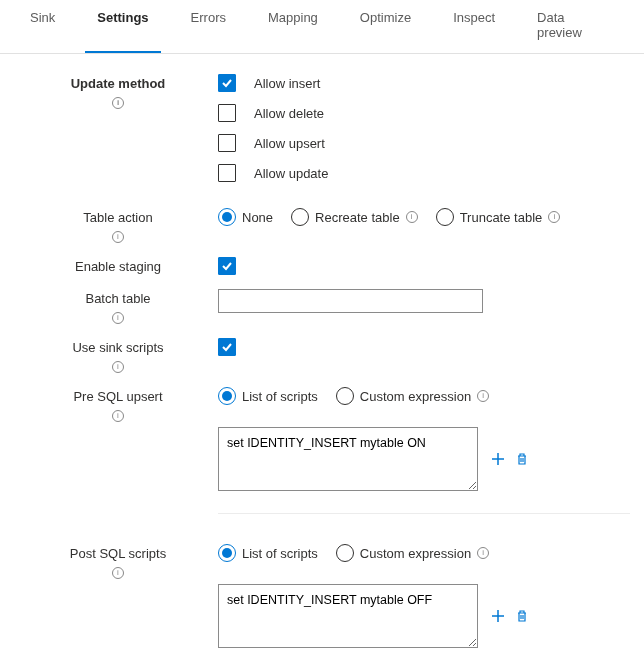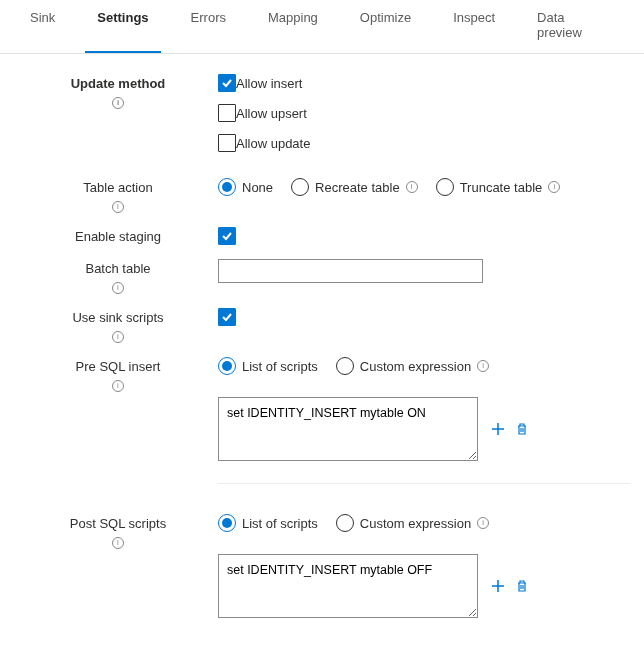--- a/index.html
+++ b/index.html
@@ -62,21 +62,21 @@
       line-height: 10px;
       justify-content: center;
       align-items: center;
       color: #888;
       cursor: default;
     }
 
     .cbx-row {
       display: flex;
       align-items: center;
-      gap: 0;
+      gap: 18px;
       margin-bottom: 12px;
     }
     .cbx {
       width: 18px;
       height: 18px;
       border: 1px solid #323130;
       background: #fff;
       display: inline-flex;
       align-items: center;
       justify-content: center;
@@ -198,20 +198,26 @@
           <svg width="12" height="12" viewBox="0 0 12 12">
               <path d="M2 6 L5 9 L10 3" stroke="#fff" stroke-width="2" fill="none"></path>
             </svg>
         </span>
         <span>Allow insert</span>
       </div>
       <div class="cbx-row">
         <span class="cbx">
           
         </span>
+        <span>Allow delete</span>
+      </div>
+      <div class="cbx-row">
+        <span class="cbx">
+          
+        </span>
         <span>Allow upsert</span>
       </div>
       <div class="cbx-row">
         <span class="cbx">
           
         </span>
         <span>Allow update</span>
       </div>
     </div>
   </div>
@@ -273,21 +279,21 @@
       <span class="cbx checked">
         <svg width="12" height="12" viewBox="0 0 12 12">
             <path d="M2 6 L5 9 L10 3" stroke="#fff" stroke-width="2" fill="none"></path>
           </svg>
       </span>
     </div>
   </div>
 
   <div class="row">
     <div class="label-col">
-      <span>Pre SQL insert</span>
+      <span>Pre SQL upsert</span>
       <span class="info-icon">i</span>
     </div>
     <div class="control-col">
       <div class="radio-group">
         <label class="radio">
           <span class="rcircle sel"></span>
           <span>List of scripts</span>
         </label>
         <label class="radio radio-inline-info">
           <span class="rcircle"></span>

